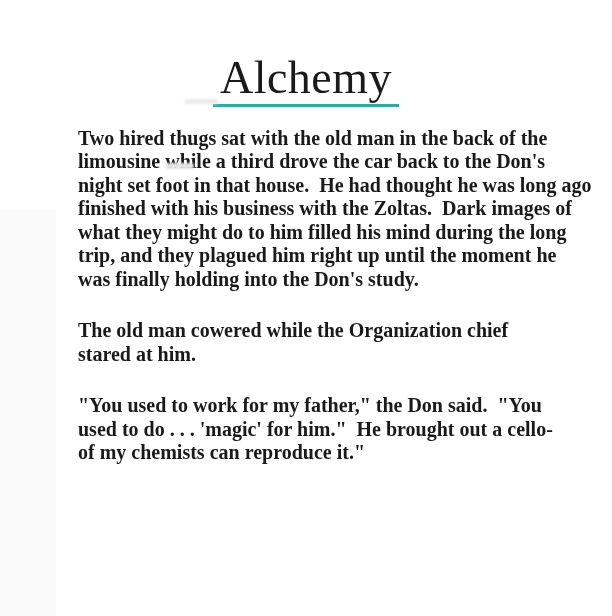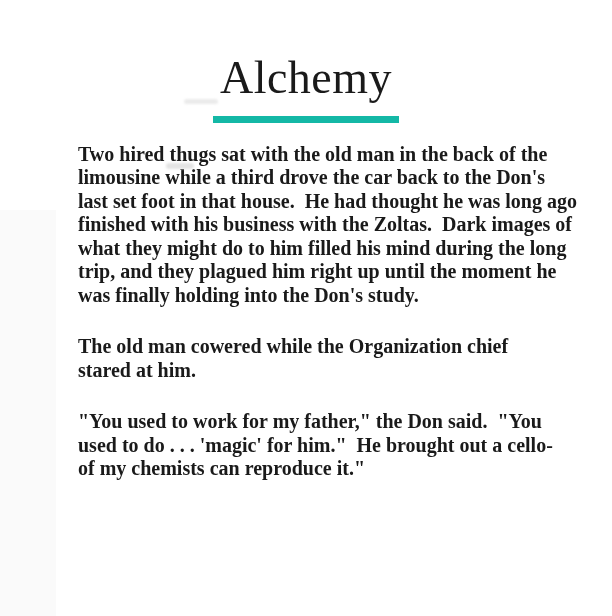--- a/index.html
+++ b/index.html
@@ -45,22 +45,22 @@
   .title {
     margin: 52px 0 0 0;
     text-align: center;
     font-size: 46px;
     font-weight: 400;
     letter-spacing: 0.5px;
     line-height: 1.12;
   }
   .title-text {
     display: inline-block;
-    border-bottom: 7px solid #14b8a6;
-    padding: 0 7px 12px 7px;
+    border-bottom: 3px solid #14b8a6;
+    padding: 0 7px 0 7px;
     font-family: Liberation Serif, serif;
   }
   .body-text {
     margin: 20px 0 0 78px;
     font-size: 20px;
     font-weight: 700;
     line-height: 23.5px;
   }
   .para {
     margin: 0 0 28px 0;
@@ -81,21 +81,21 @@
   <div class="smudge s2"></div>
 
   <h1 class="title"><span class="title-text">Alchemy</span></h1>
 
   <div class="body-text">
 
 
     <div class="para">
       <span class="line">Two hired thugs sat with the old man in the back of the</span>
       <span class="line">limousine while a third drove the car back to the Don's</span>
-      <span class="line">last set foot in that house.  He had thought he was long ago</span>
+      <span class="line">night set foot in that house.  He had thought he was long ago</span>
       <span class="line">finished with his business with the Zoltas.  Dark images of</span>
       <span class="line">what they might do to him filled his mind during the long</span>
       <span class="line">trip, and they plagued him right up until the moment he</span>
       <span class="line">was finally holding into the Don's study.</span>
     </div>
 
     <div class="para">
       <span class="line">The old man cowered while the Organization chief</span>
       <span class="line">stared at him.</span>
     </div>

